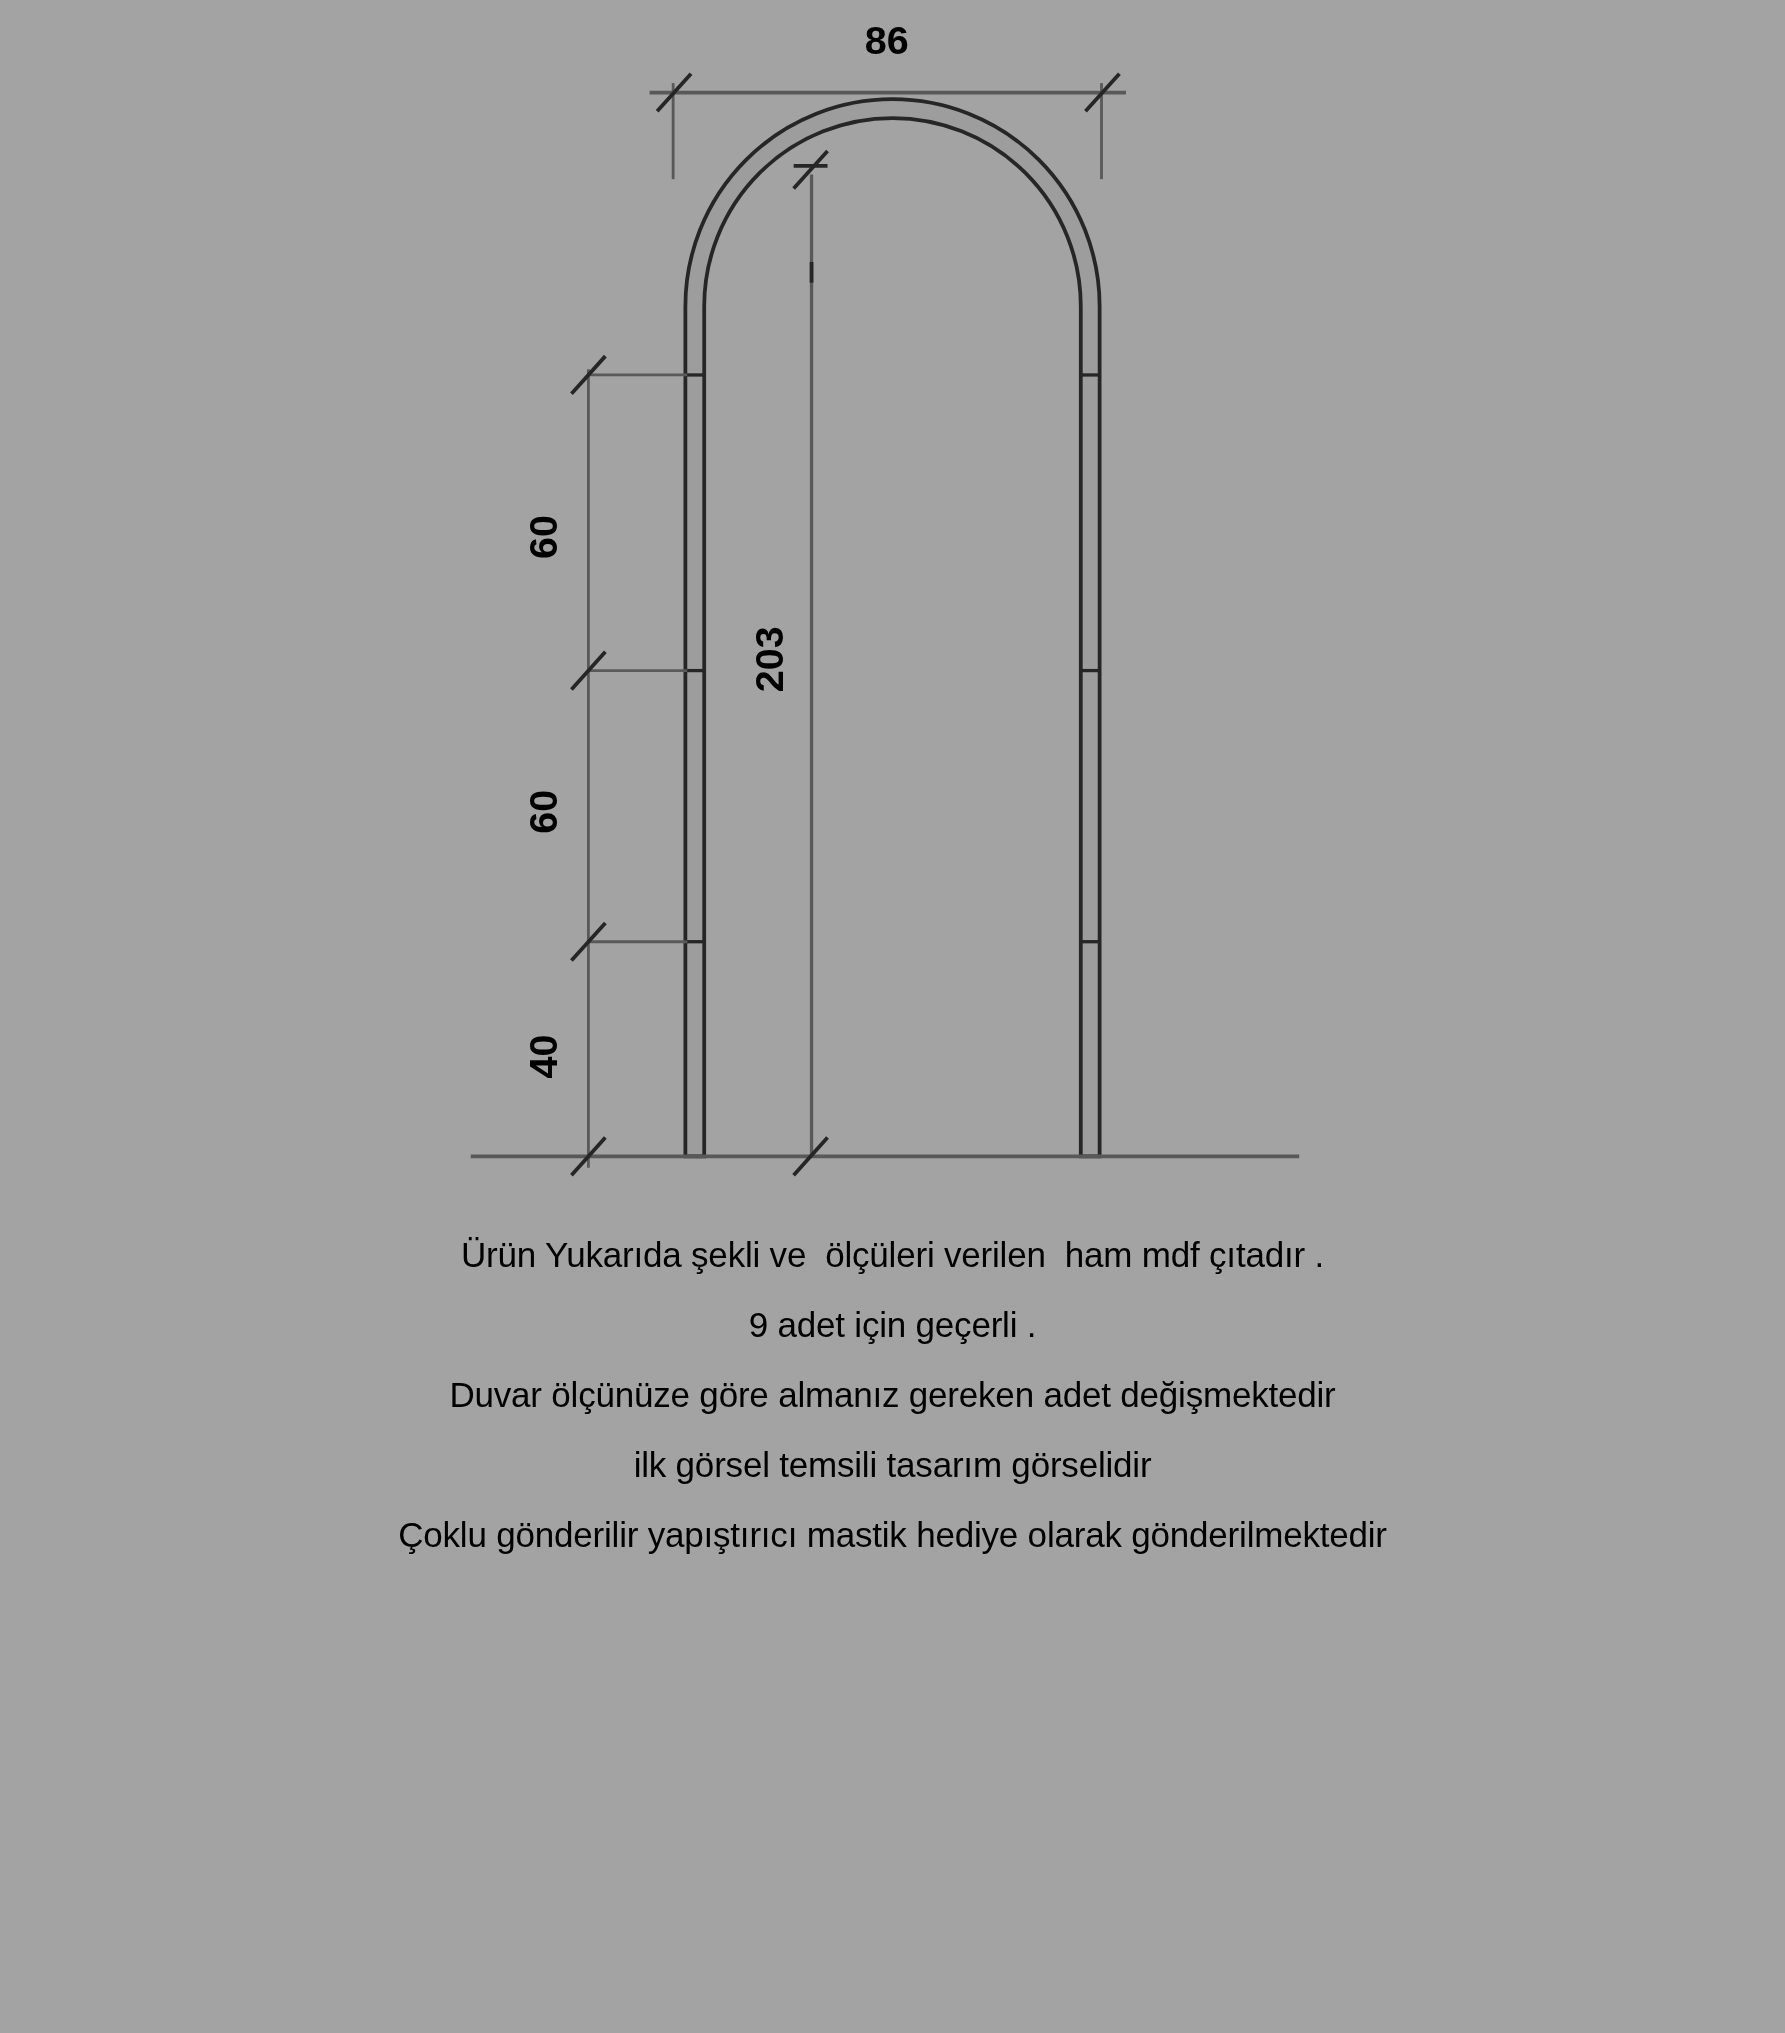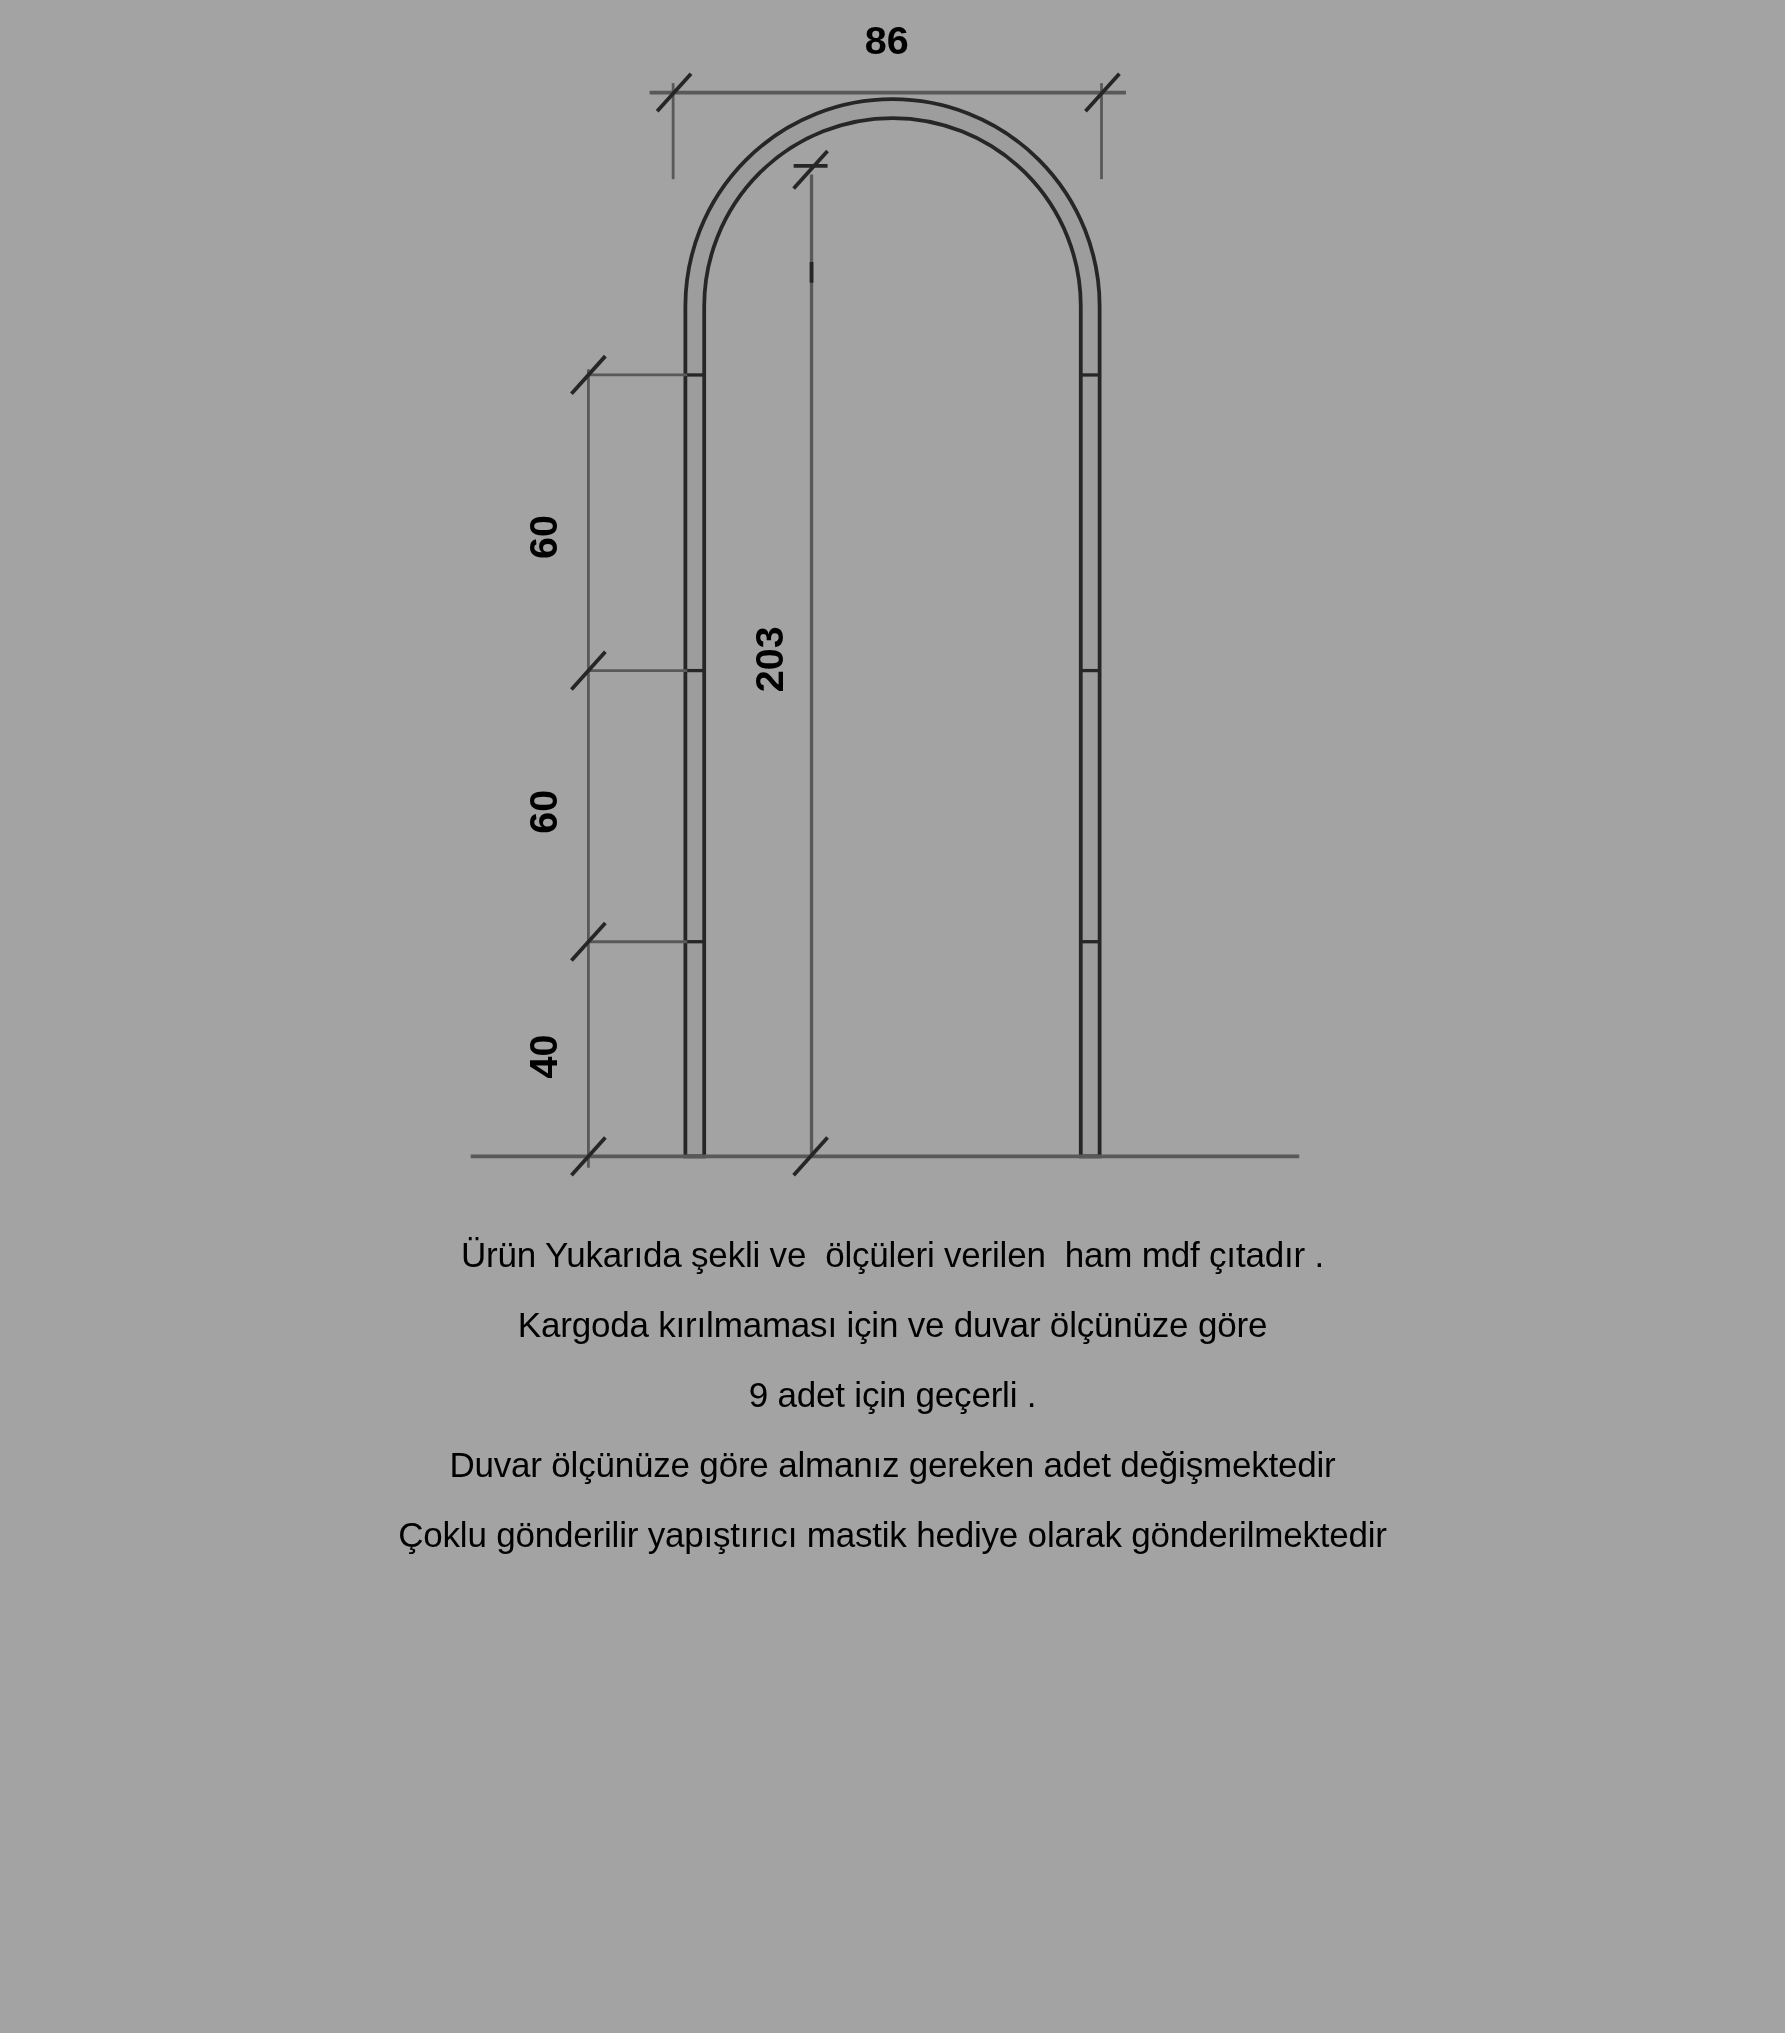--- a/index.html
+++ b/index.html
@@ -132,20 +132,20 @@
         <text class="dim-text" x="592" y="570" text-anchor="middle" transform="rotate(-90 592 570)">60</text>
         <text class="dim-text" x="592" y="862" text-anchor="middle" transform="rotate(-90 592 862)">60</text>
         <text class="dim-text" x="592" y="1122" text-anchor="middle" transform="rotate(-90 592 1122)">40</text>
       </g>
 
     </svg>
   </div>
 
   <div id="text-block">
     <div class="para-line">Ürün Yukarıda şekli ve  ölçüleri verilen  ham mdf çıtadır .</div>
-    <div class="para-line">Kargoda kırılmaması için ve duvar ölçünüze göre</div>
     <div class="para-line">9 adet için geçerli .</div>
     <div class="para-line">Duvar ölçünüze göre almanız gereken adet değişmektedir</div>
+    <div class="para-line">ilk görsel temsili tasarım görselidir</div>
     <div class="para-line">Çoklu gönderilir yapıştırıcı mastik hediye olarak gönderilmektedir</div>
   </div>
 
 </div>
 
 
 </body></html>

